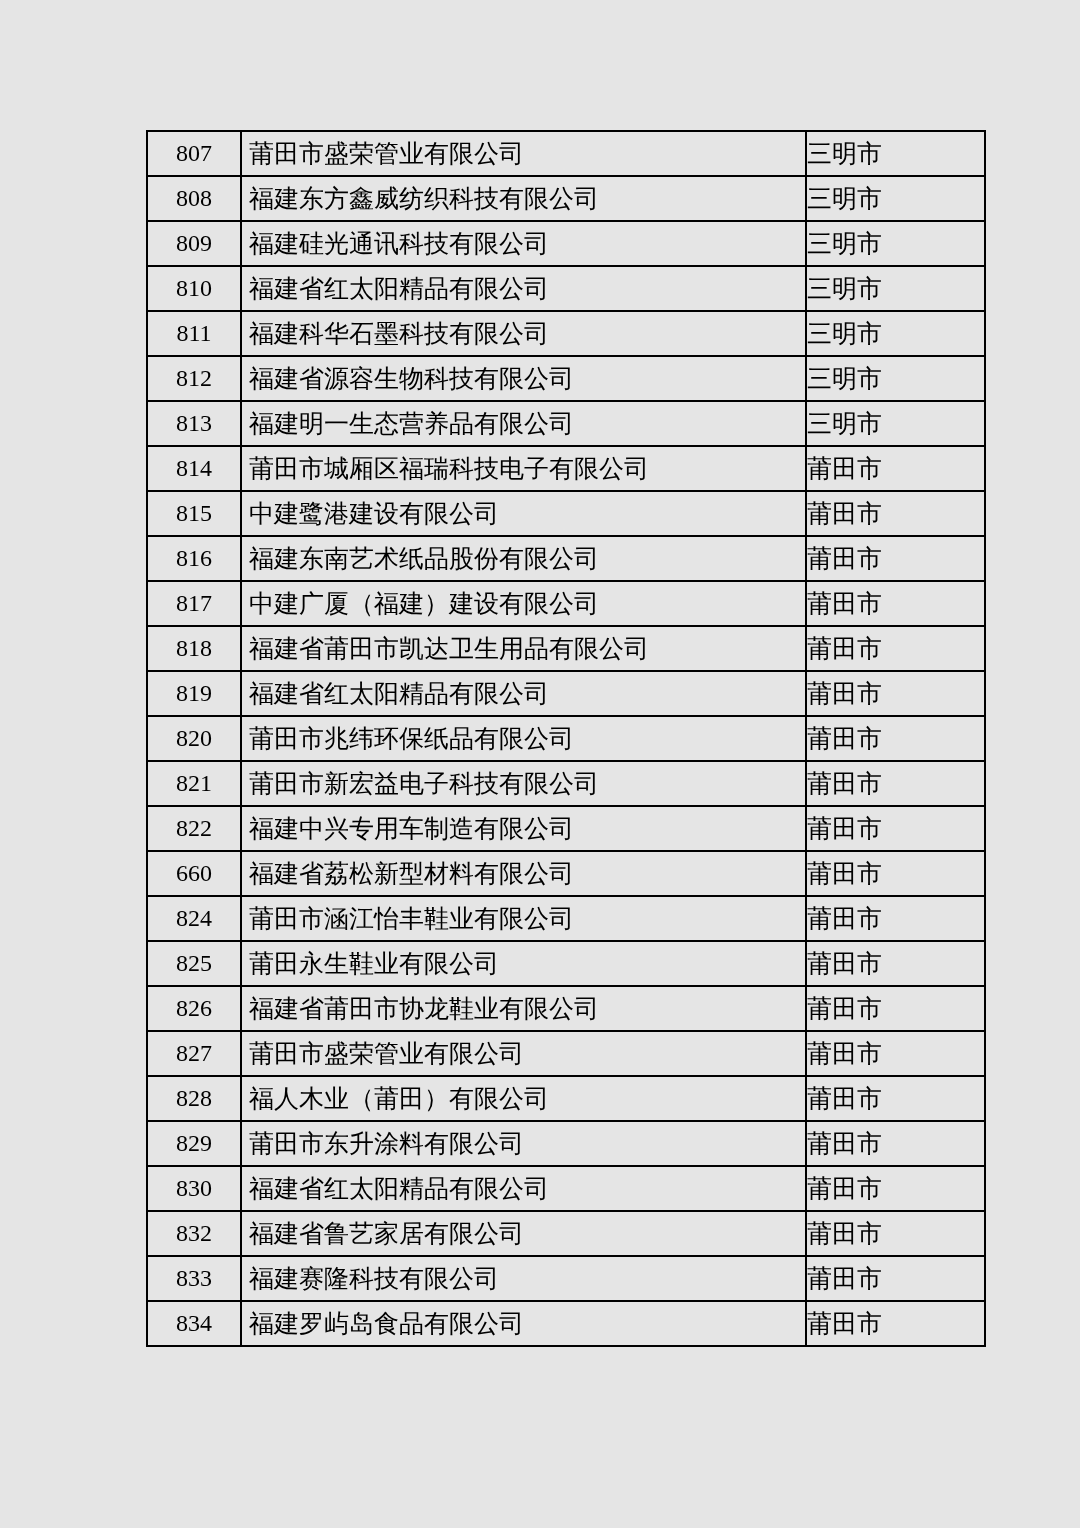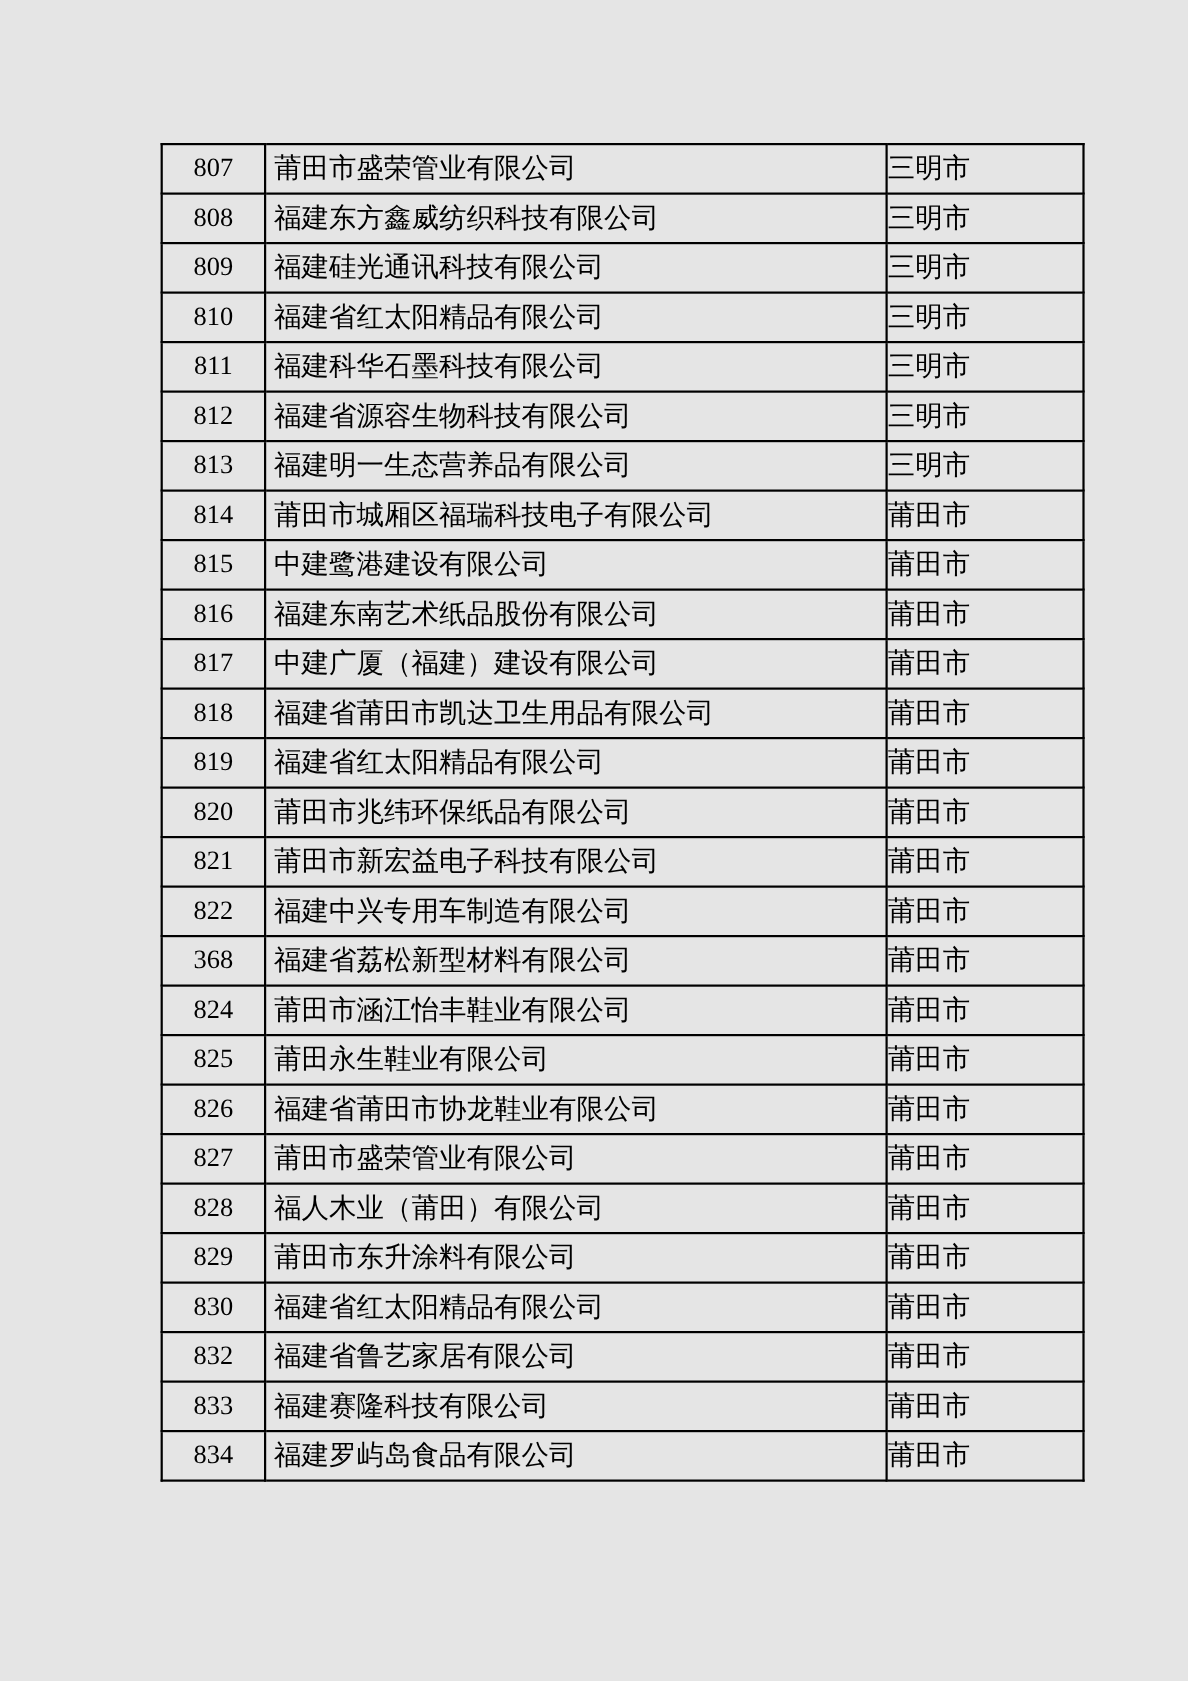--- a/index.html
+++ b/index.html
@@ -133,21 +133,21 @@
           <td class="col-index">821</td>
           <td class="col-company">莆田市新宏益电子科技有限公司</td>
           <td class="col-city">莆田市</td>
         </tr>
         <tr>
           <td class="col-index">822</td>
           <td class="col-company">福建中兴专用车制造有限公司</td>
           <td class="col-city">莆田市</td>
         </tr>
         <tr>
-          <td class="col-index">368</td>
+          <td class="col-index">660</td>
           <td class="col-company">福建省荔松新型材料有限公司</td>
           <td class="col-city">莆田市</td>
         </tr>
         <tr>
           <td class="col-index">824</td>
           <td class="col-company">莆田市涵江怡丰鞋业有限公司</td>
           <td class="col-city">莆田市</td>
         </tr>
         <tr>
           <td class="col-index">825</td>

